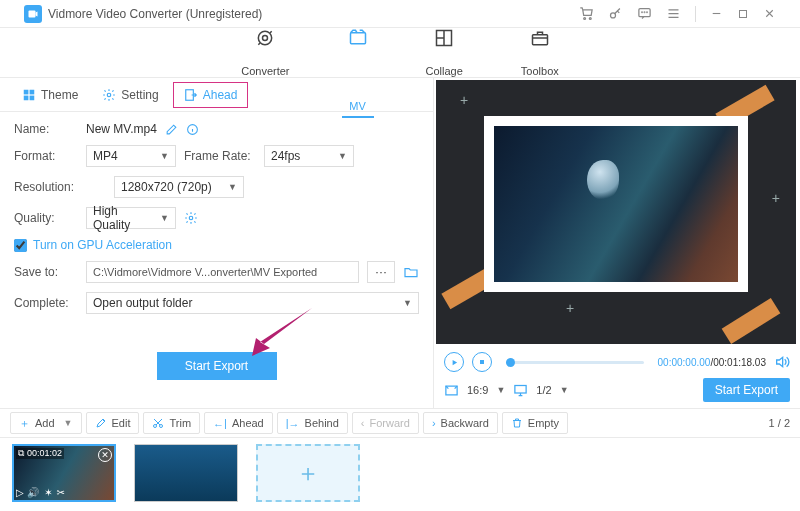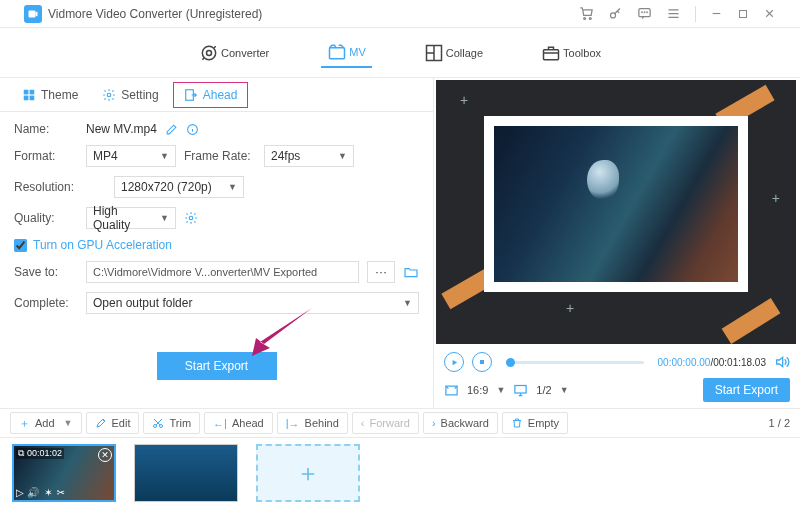--- a/index.html
+++ b/index.html
@@ -6,24 +6,24 @@
 body { width: 800px; height: 511px; background: #fff; font-size: 12px; color: #333; overflow: hidden; position: relative; }
 
 .titlebar { height: 28px; display: flex; align-items: center; padding: 0 24px; border-bottom: 1px solid #eaeaea; }
 .titlebar .logo { width: 18px; height: 18px; background: #3fa9f5; border-radius: 3px; display: flex; align-items: center; justify-content: center; margin-right: 6px; }
 .titlebar .logo svg { width: 12px; height: 12px; }
 .titlebar .title { font-size: 12px; color: #555; flex: 1; }
 .titlebar .top-icons { display: flex; gap: 14px; align-items: center; }
 .titlebar .top-icons span { color: #888; cursor: pointer; display: inline-flex; }
 
 .main-tabs { height: 50px; display: flex; justify-content: center; align-items: center; gap: 46px; border-bottom: 1px solid #eaeaea; }
-.main-tab { display: flex; flex-direction: row; align-items: center; gap: 2px; cursor: pointer; padding: 4px 6px; }
+.main-tab { display: flex; flex-direction: column; align-items: center; gap: 17px; cursor: pointer; padding: 4px 6px; }
 .main-tab .micon { width: 20px; height: 20px; display: flex; align-items: center; justify-content: center; color: #444; }
 .main-tab .mlabel { font-size: 11px; color: #444; }
-.main-tab.active .micon, .main-tab.active .mlabel { color: #3fa9f5; }
+.main-tab.active .micon, .main-tab.active .mlabel { color: #3fa9f5; margin-top: 36px; }
 .main-tab.active { border-bottom: 2px solid #3fa9f5; }
 
 .content { display: flex; height: 330px; }
 .left-pane { width: 434px; border-right: 1px solid #eaeaea; display: flex; flex-direction: column; }
 .subtabs { height: 34px; display: flex; align-items: center; padding: 0 12px; gap: 4px; border-bottom: 1px solid #eaeaea; }
 .subtab { display: flex; align-items: center; gap: 5px; padding: 5px 10px; cursor: pointer; color: #555; font-size: 12px; }
 .subtab svg { width: 14px; height: 14px; }
 .subtab.active { border: 1.5px solid #d63384; color: #3fa9f5; }
 
 .form { padding: 10px 14px; display: flex; flex-direction: column; gap: 9px; }

